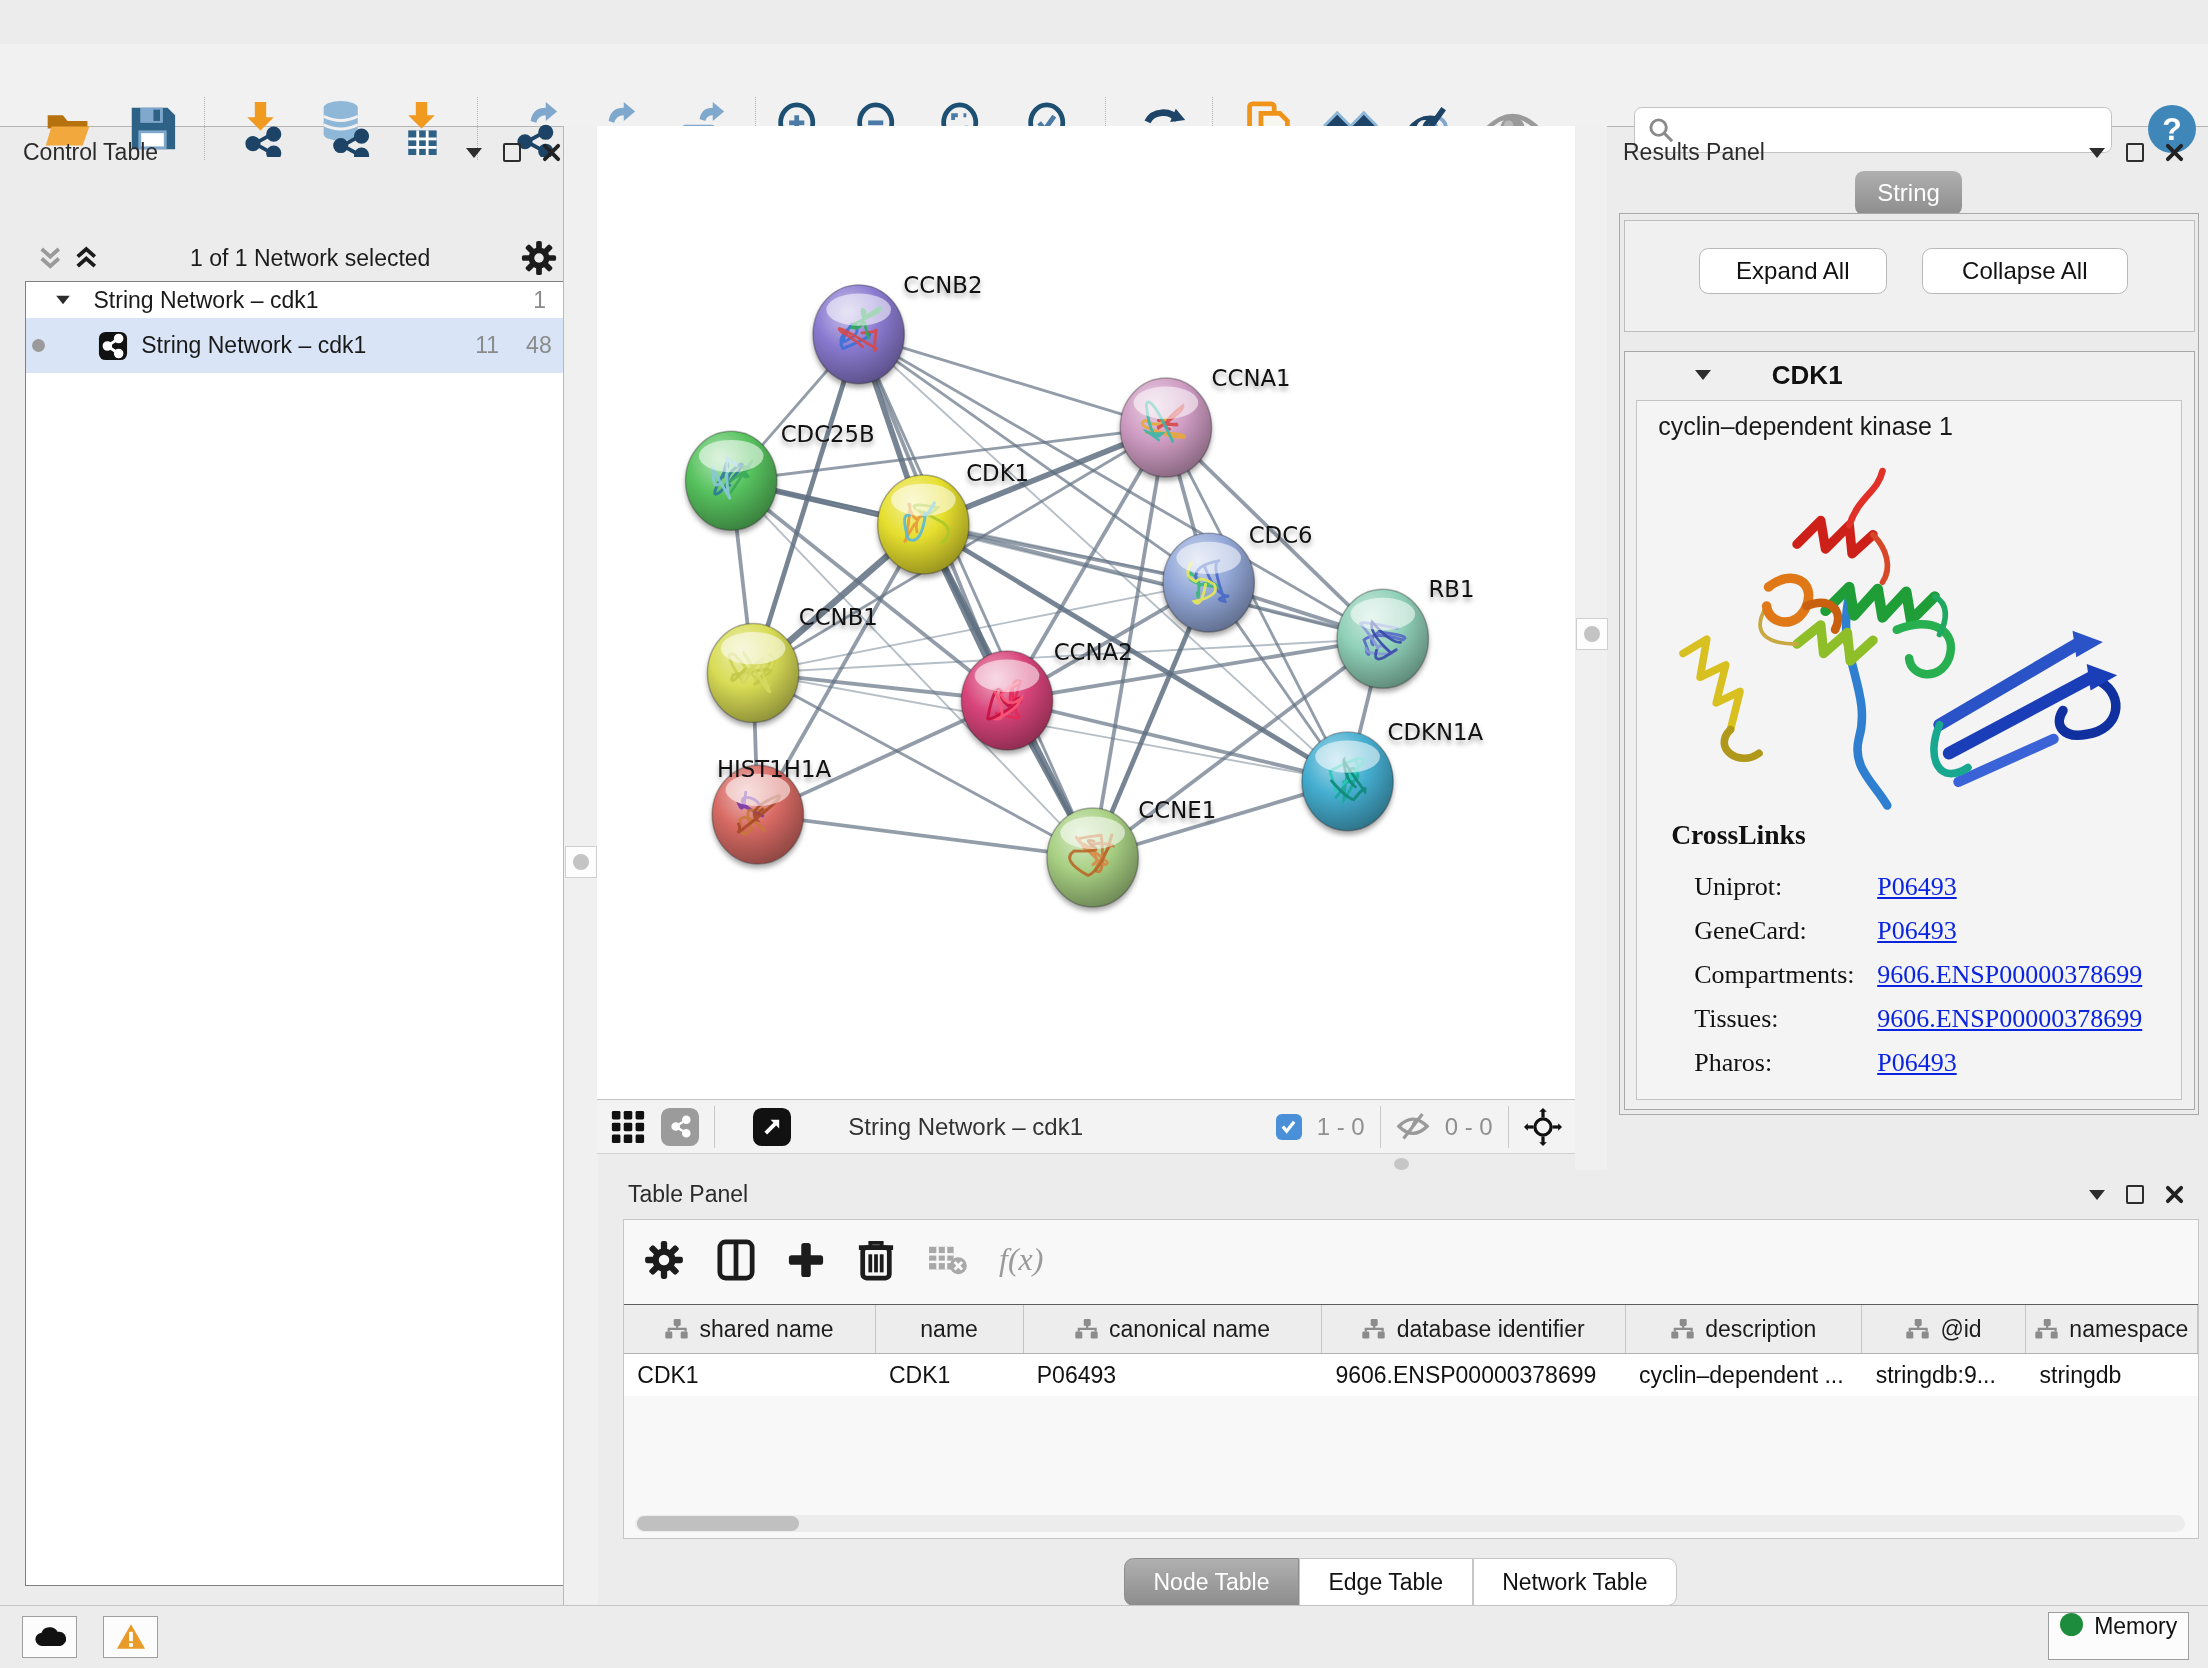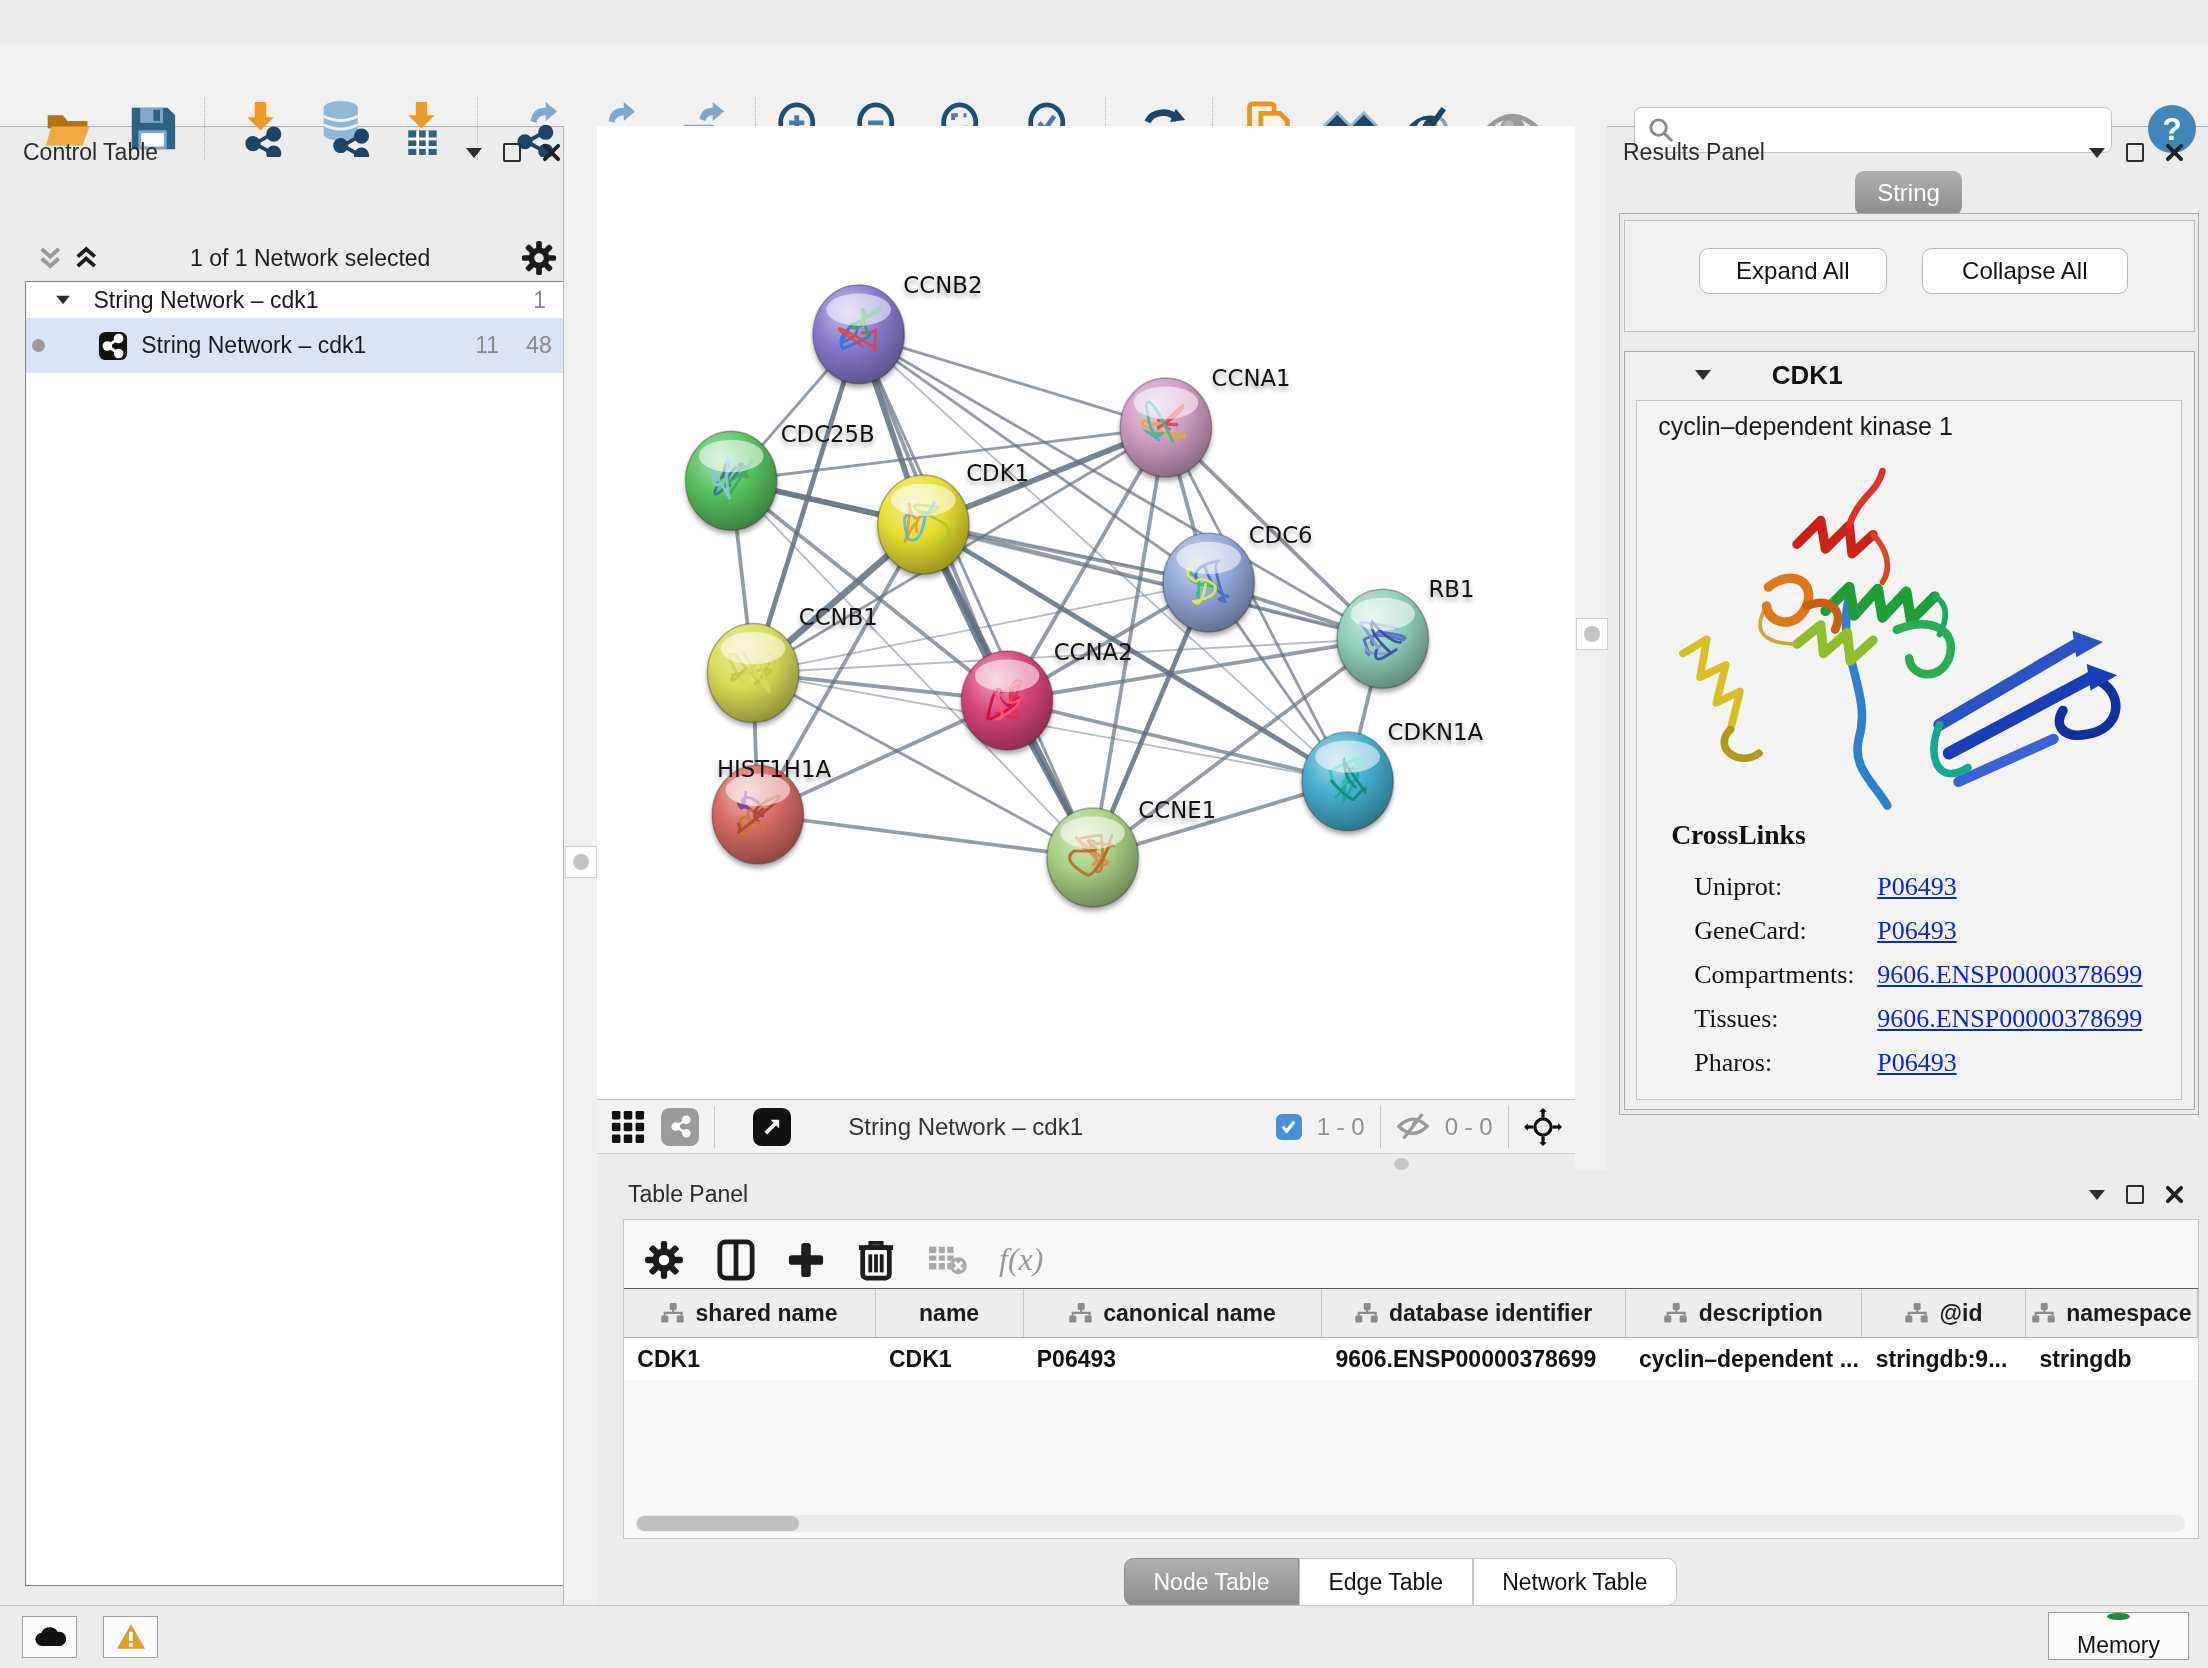--- a/index.html
+++ b/index.html
@@ -94,41 +94,41 @@
   .xl-rows{position:absolute;left:0px;top:464px;width:100%;}
   .xl-row{height:44px;display:flex;align-items:center;font-size:26px;color:#111;}
   .xl-row .lbl{width:183px;margin-left:57px;}
   .xl-row a{color:#0b24e0;text-decoration:underline;}
   
   .tp-box{left:623px;top:1219px;width:1576px;height:320px;background:#f8f8f8;
       border:1px solid #c6c6c6;box-sizing:border-box;}
   .tp-tools{position:absolute;left:19px;top:13.3px;display:flex;align-items:center;gap:32px;height:53px;}
   .fx{font-family:"Liberation Serif","DejaVu Serif",serif;font-style:italic;
       font-size:32px;color:#9a9a9a;}
-  .tbl{position:absolute;left:0px;top:68px;width:1574px;font-weight:bold;}
+  .tbl{position:absolute;left:0px;top:84px;width:1574px;}
   .tbl-head{display:flex;background:#ededed;border-top:1.9px solid #5c5c5c;
       border-bottom:1px solid #b2b2b2;height:48px;}
   .th{display:flex;align-items:center;justify-content:center;gap:11.4px;font-size:23px;
       color:#1c1c1c;border-right:1px solid #c6c6c6;box-sizing:border-box;overflow:hidden;
       white-space:nowrap;}
   .tbl-row{display:flex;background:#fff;height:42px;}
   .td{display:flex;align-items:center;font-size:23px;color:#111;padding-left:13.3px;
       box-sizing:border-box;overflow:hidden;white-space:nowrap;}
   .tp-scroll{position:absolute;left:11.4px;bottom:5.7px;width:1550px;height:17px;
       background:#ececec;border-radius:8.6px;}
   .tp-thumb{position:absolute;left:1.9px;top:1px;width:162px;height:15px;background:#c0c0c0;
       border-radius:7.6px;}
   
   .statusbar{left:0;top:1605px;width:2208px;height:63px;background:#ececec;
       border-top:1px solid #c4c4c4;}
   .sb-btn{position:absolute;top:9.5px;height:42px;background:#fcfcfc;border:1.9px solid #9f9f9f;
       display:flex;align-items:center;justify-content:center;box-sizing:border-box;}
   .mem-btn{position:absolute;left:2048px;top:5.7px;width:141px;height:48px;background:#fcfcfc;
-      border:1.9px solid #9f9f9f;display:flex;align-items:center;justify-content:center;gap:11.4px;
-      font-size:23px;color:#111;box-sizing:border-box;flex-direction:column;}
+      border:1.9px solid #9f9f9f;display:flex;justify-content:center;gap:11.4px;
+      font-size:23px;color:#111;box-sizing:border-box;}
   .mem-dot{width:23px;height:23px;border-radius:50%;background:#1d8c3c;}
   text{font-family:"DejaVu Sans",sans-serif;}
 </style>
 </head>
 <body>
 <div id="app">
 
 
 <div class="abs toolbar">
   <div class="tbi" style="left:38px">

